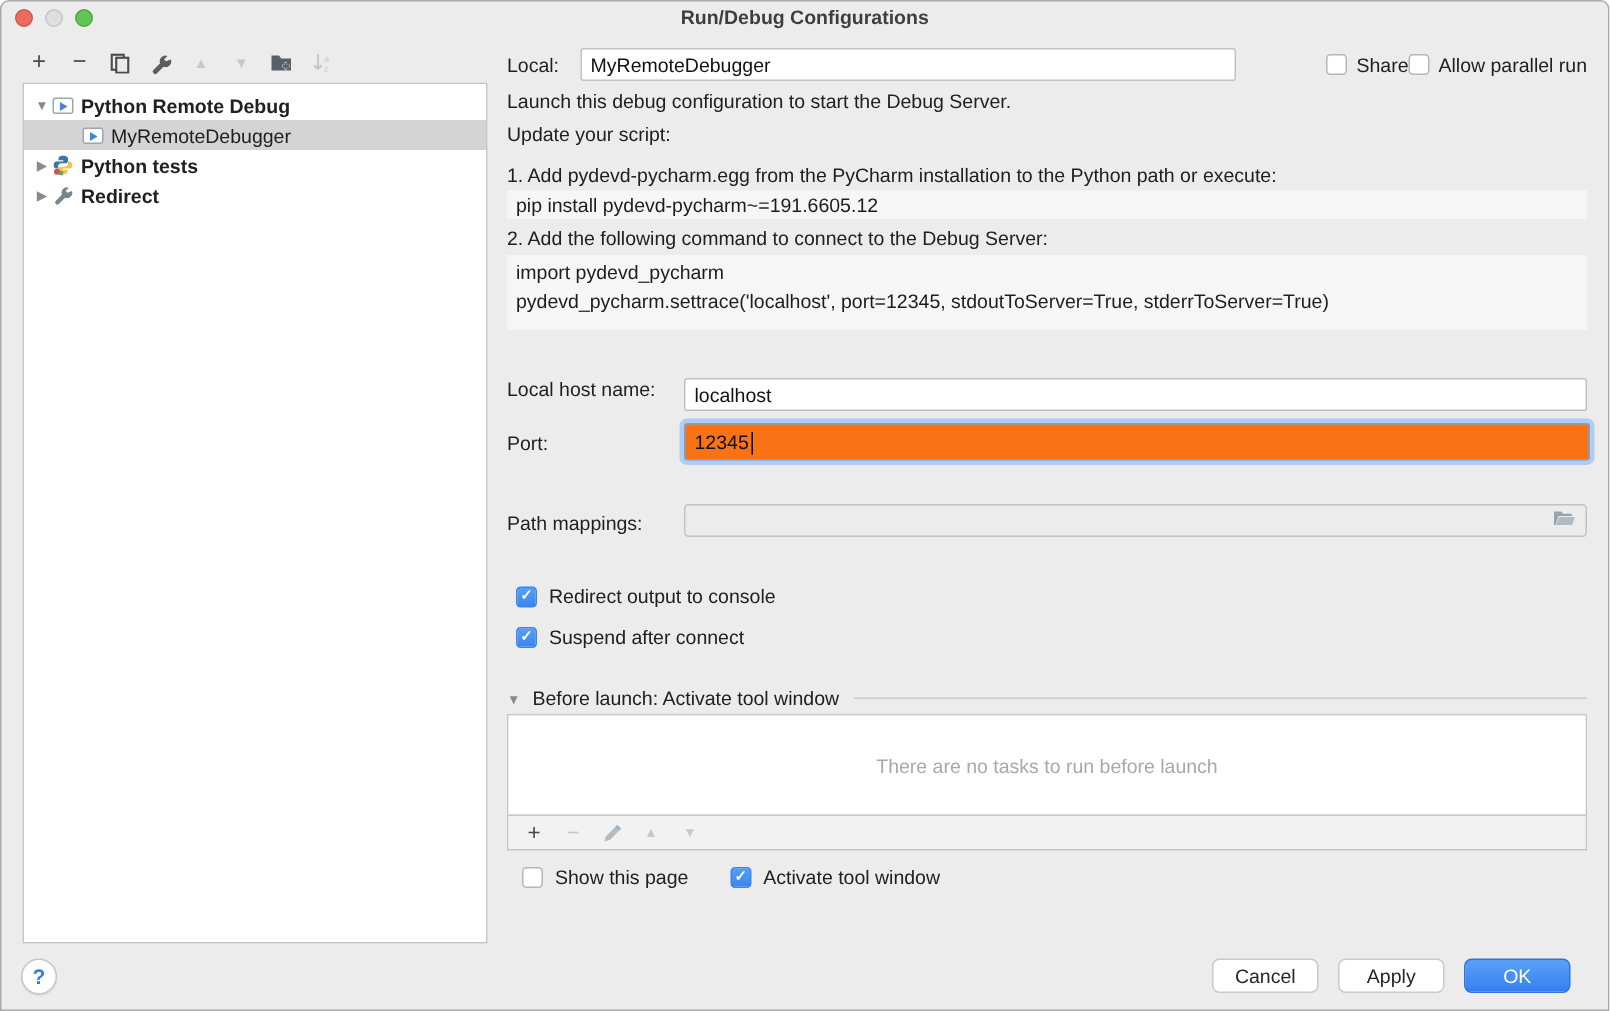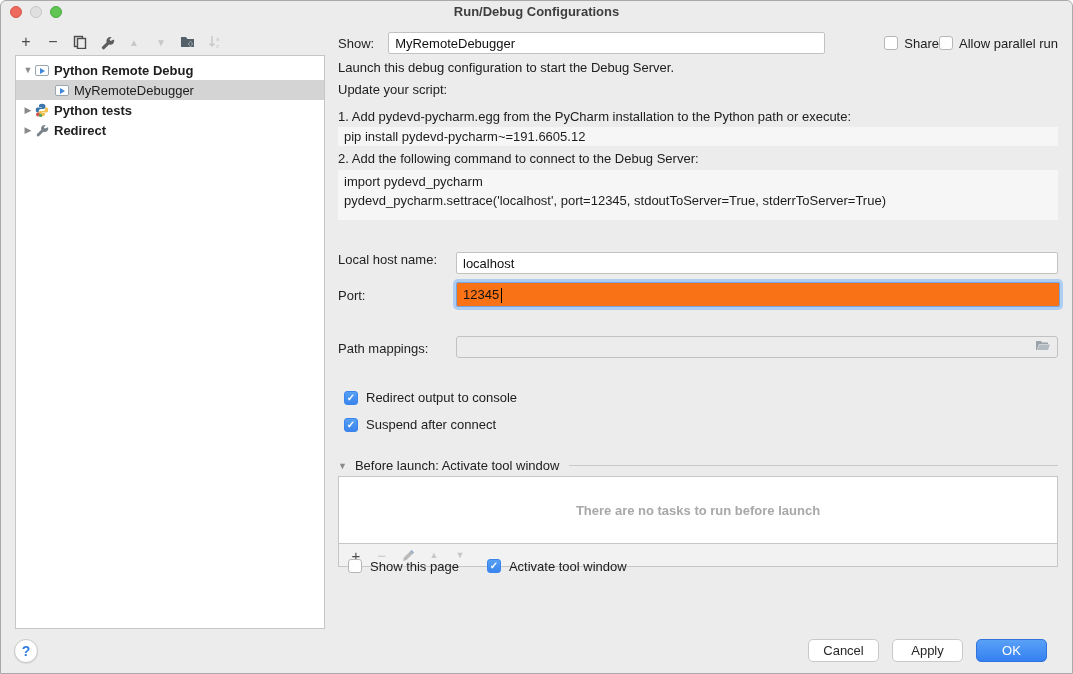--- a/index.html
+++ b/index.html
@@ -81,26 +81,26 @@
                 display:flex; align-items:center; justify-content:flex-end; padding-right:6px; }
 
   .cb-row { display:flex; align-items:center; gap:8px; }
 
   .bl-header { display:flex; align-items:center; }
   .bl-arrow { font-size:9px; color:#8a8a8a; margin-right:8px; }
   .bl-line { flex:1; height:1px; background:#c9c9c9; margin-left:10px; }
 
   .tasks-box { position:absolute; left:337px; top:475px; width:720px; border:1px solid #c6c6c6; }
   .tasks-empty { height:66px; background:#fff; display:flex; align-items:center; justify-content:center;
-                 color:#a8a8a8;font-weight:bold; }
+                 color:#a8a8a8; }
   .tasks-toolbar { height:23px; background:#f2f2f2; border-top:1px solid #c6c6c6;
                    display:flex; align-items:center; gap:12px; padding-left:10px; }
   .tasks-toolbar .tb-icon { width:14px; height:14px; font-size:15px; }
 
-  .footer-cbs { top:558px; display:flex; align-items:flex-start; gap:8px; padding-left:10px; }
+  .footer-cbs { top:576px; display:flex; align-items:center; gap:8px; padding-left:10px; }
   .footer-cbs .gap { width:12px; }
 
   
   .btn-row { position:absolute; right:25px; bottom:11px; display:flex; gap:13px; }
   .btn { min-width:71px; height:23px; padding:0 12px; border:1px solid #c9c9c9; border-radius:5px;
          background:#fff; font-family:"Liberation Sans", sans-serif; font-size:13px; color:#262626;
          display:inline-flex; align-items:center; justify-content:center; }
   .btn.primary { background:linear-gradient(#59a1f7,#3580f2); border-color:#3173dd; color:#fff; }
 </style>
 </head>
@@ -181,21 +181,21 @@
             <path fill="#7a848b" d="M14.8 4.9a4 4 0 0 1-5.2 5.2L5 14.7a1.7 1.7 0 1 1-2.4-2.4l4.6-4.6a4 4 0 0 1 5.2-5.2L10 4.9l1.4 1.4 3.4-1.4z"></path>
           </svg>
       </span>
       <span class="lbl">Redirect</span>
     </div>
   </div>
 
   <div class="help-btn">?</div>
 
   <div class="rp row-name">
-    <span class="field-label">Show:</span>
+    <span class="field-label">Local:</span>
     <input class="tf" type="text" value="MyRemoteDebugger" style="">
     <span style="margin-left:auto" class="cb-group">
       <span class="cb"></span>
       <span>Share</span>
     </span>
     <span style="margin-left:0" class="cb-group">
       <span class="cb"></span>
       <span>Allow parallel run</span>
     </span>
   </div>

